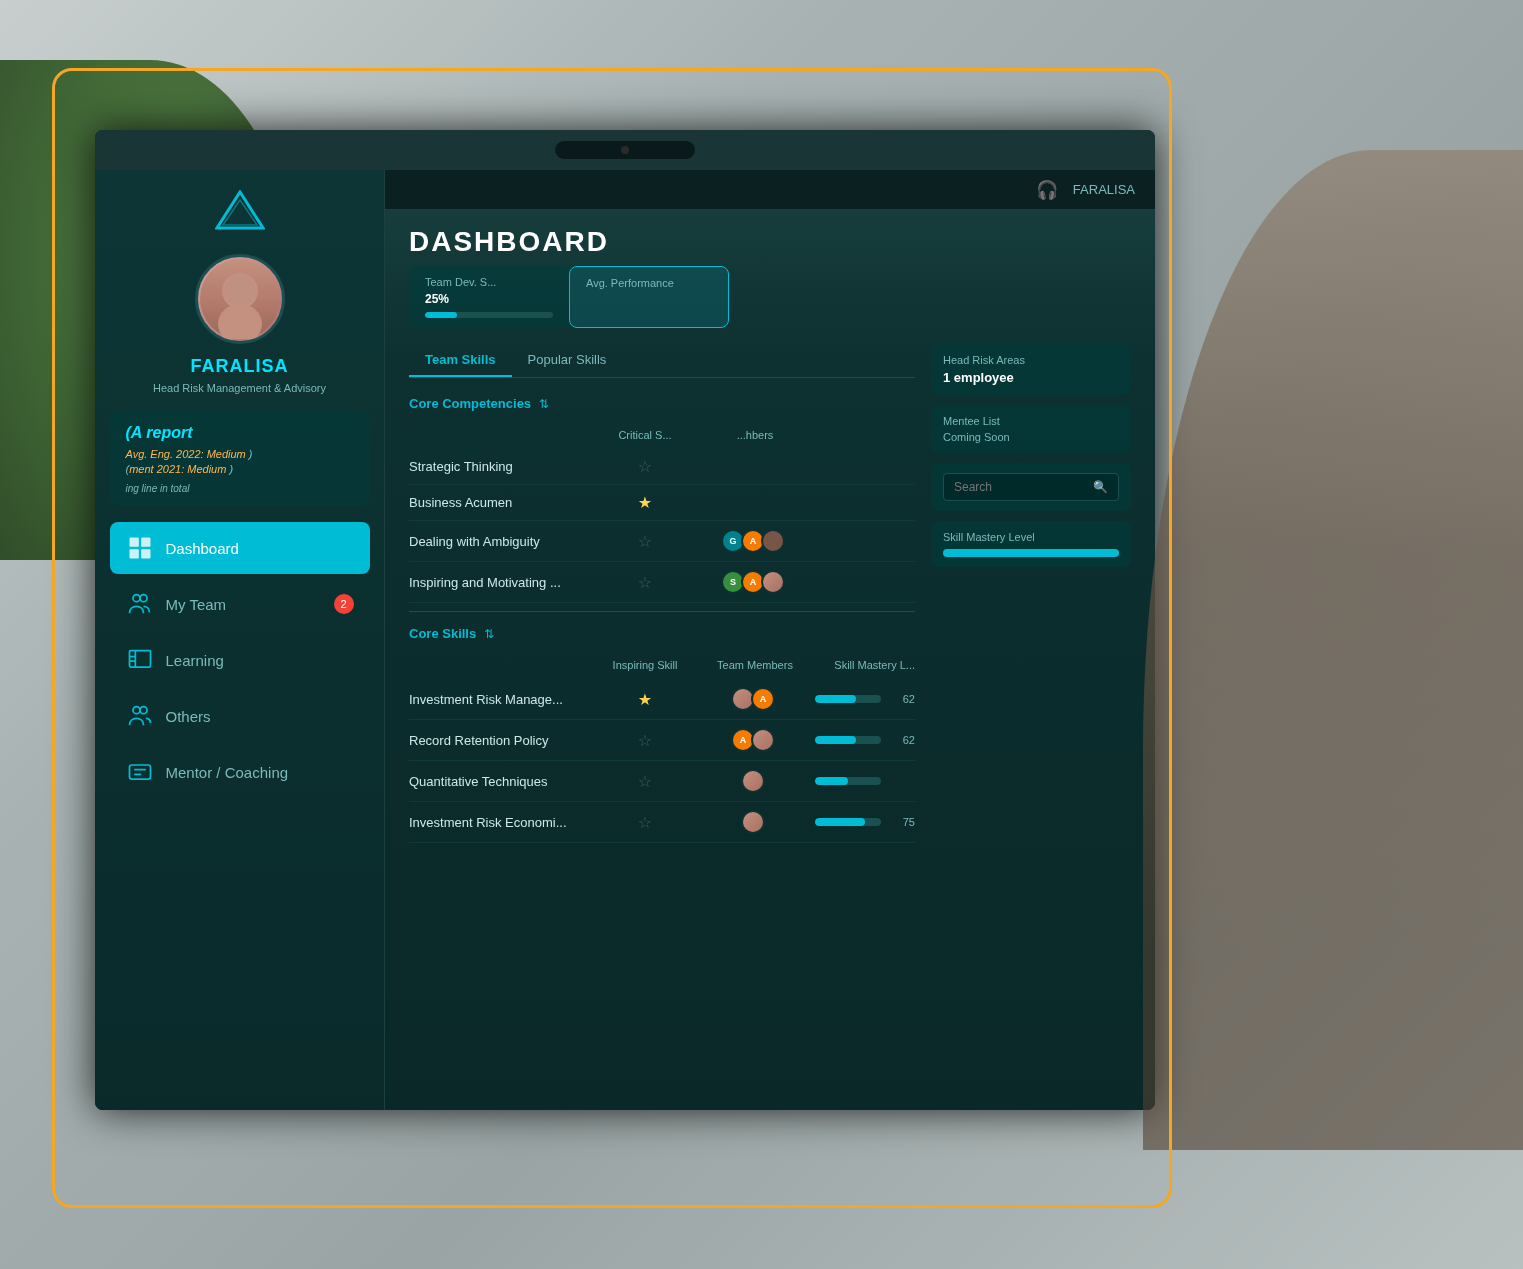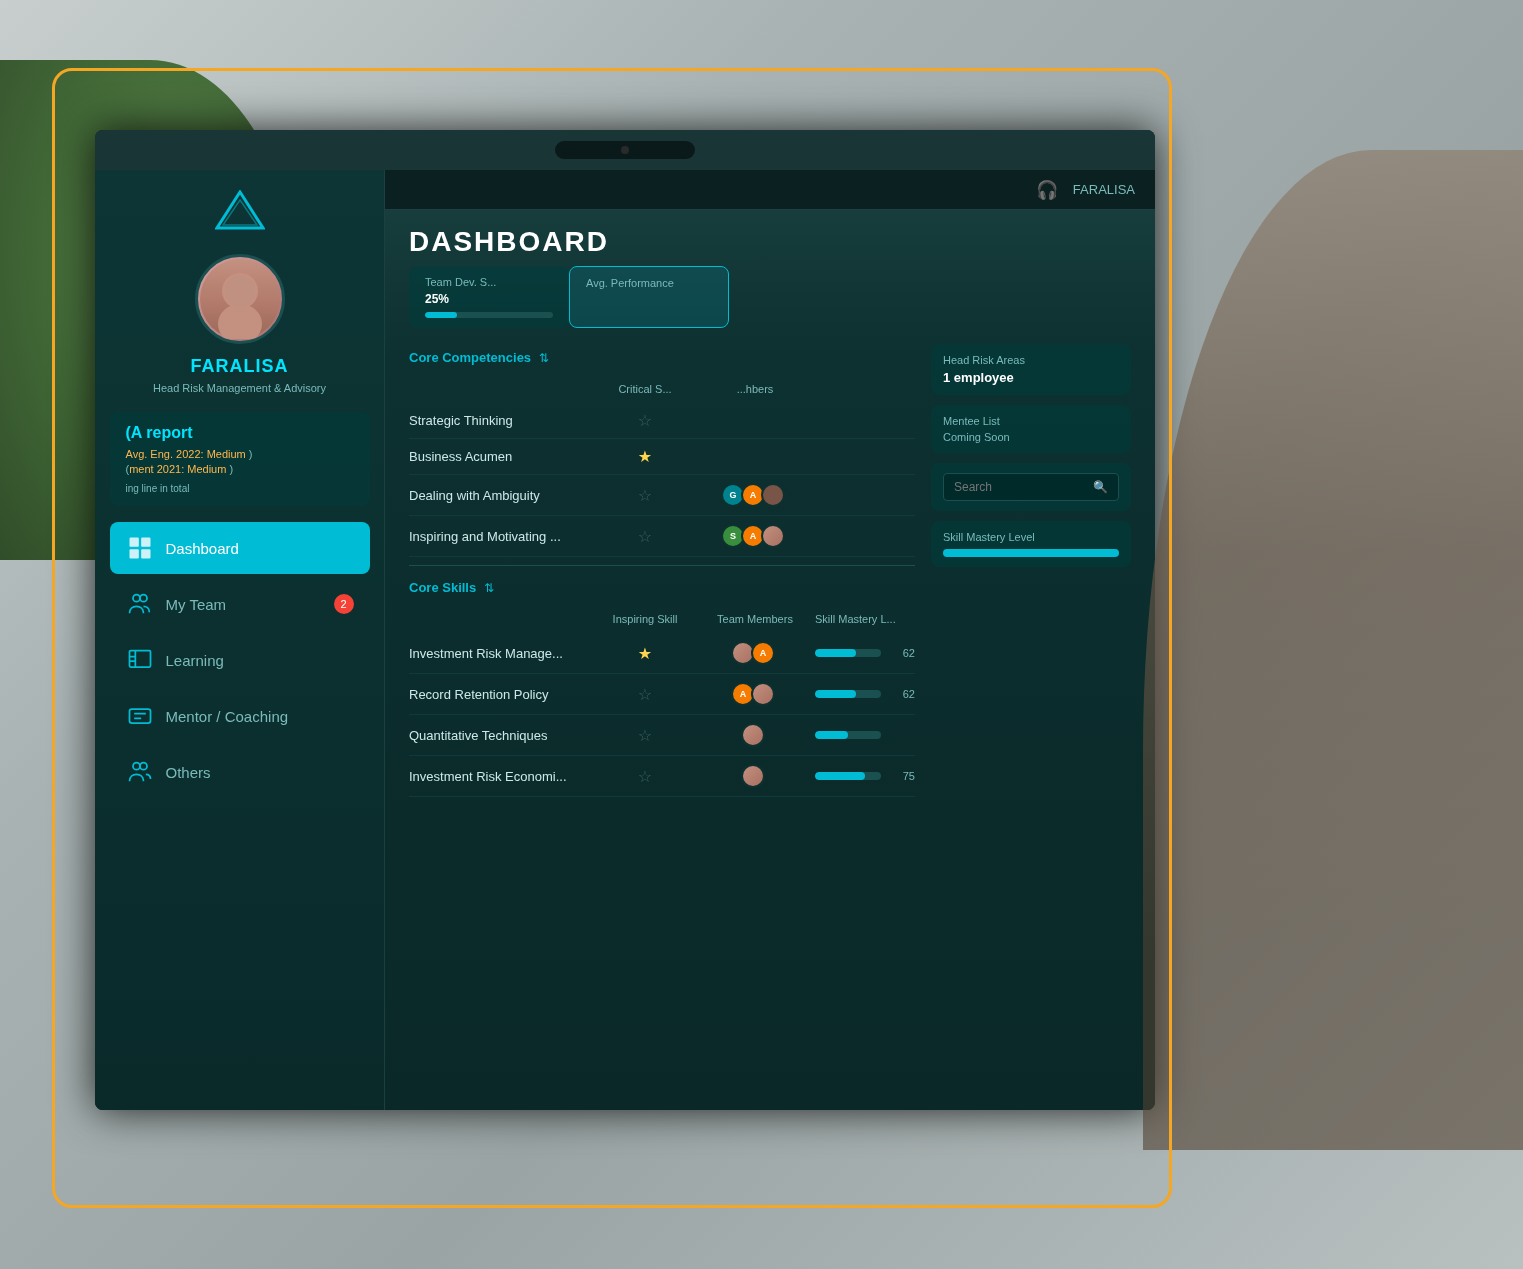--- a/index.html
+++ b/index.html
@@ -161,20 +161,21 @@
       line-height: 1.4;
     }
 
     
     .report-card {
       background: rgba(0,60,60,0.5);
       border-radius: 8px;
       padding: 12px 16px;
       width: 260px;
       margin-bottom: 16px;
+      font-style: italic;
     }
 
     .report-title {
       color: #00e5ff;
       font-size: 16px;
       font-weight: 600;
       margin-bottom: 6px;
     }
 
     .report-line {
@@ -406,21 +407,21 @@
       width: 120px;
       color: #7ababa;
       font-size: 11px;
       text-align: center;
     }
 
     .col-mastery {
       width: 100px;
       color: #7ababa;
       font-size: 11px;
-      text-align: left;
+      text-align: right;
     }
 
     .skill-row {
       display: flex;
       align-items: center;
       padding: 8px 0;
       border-bottom: 1px solid rgba(26,80,80,0.4);
     }
 
     .skill-name {
@@ -637,36 +638,36 @@
       <div class="nav-item">
         <svg class="nav-icon" viewBox="0 0 24 24">
           <rect x="3" y="4" width="18" height="14" rx="1" fill="none" stroke="currentColor" stroke-width="1.5"></rect>
           <path d="M8 4v14M3 9h5M3 13h5" stroke="currentColor" stroke-width="1.5"></path>
         </svg>
         <span class="nav-label">Learning</span>
       </div>
 
       <div class="nav-item">
         <svg class="nav-icon" viewBox="0 0 24 24">
-          <rect x="3" y="6" width="18" height="12" rx="2" fill="none" stroke="currentColor" stroke-width="1.5"></rect>
-          <path d="M7 10h10M7 14h6" stroke="currentColor" stroke-width="1.5"></path>
-        </svg>
-        <span class="nav-label">Mentor / Coaching</span>
-      </div>
-
-      <div class="nav-item">
-        <svg class="nav-icon" viewBox="0 0 24 24">
           <circle cx="9" cy="7" r="3" fill="none" stroke="currentColor" stroke-width="1.5"></circle>
           <circle cx="15" cy="7" r="3" fill="none" stroke="currentColor" stroke-width="1.5"></circle>
           <path d="M3 20c0-4 2.7-6 6-6s6 2 6 6" fill="none" stroke="currentColor" stroke-width="1.5"></path>
           <path d="M17 14c2 0 4 1 4 4" fill="none" stroke="currentColor" stroke-width="1.5"></path>
         </svg>
         <span class="nav-label">Others</span>
       </div>
 
+      <div class="nav-item">
+        <svg class="nav-icon" viewBox="0 0 24 24">
+          <rect x="3" y="6" width="18" height="12" rx="2" fill="none" stroke="currentColor" stroke-width="1.5"></rect>
+          <path d="M7 10h10M7 14h6" stroke="currentColor" stroke-width="1.5"></path>
+        </svg>
+        <span class="nav-label">Mentor / Coaching</span>
+      </div>
+
     </div>
 
     <div class="main-content">
 
       <div class="top-header">
         <span class="header-icon">🎧</span>
         <span class="header-username">FARALISA</span>
       </div>
 
       <div class="dashboard-title">DASHBOARD</div>
@@ -682,20 +683,24 @@
         <div class="stat-card highlight">
           <div class="stat-label">Avg. Performance</div>
           <div class="stat-value"></div>
         </div>
       </div>
 
       <div class="content-area">
 
         <div class="left-panel">
 
+          <div class="tabs">
+            <div class="tab active">Team Skills</div>
+            <div class="tab">Popular Skills</div>
+          </div>
 
           <div class="section-header">
             <span class="section-title">Core Competencies</span>
             <span style="color:#00bcd4;font-size:12px;">⇅</span>
           </div>
 
           <div class="col-headers">
             <div class="col-skill"></div>
             <div class="col-critical">Critical S...</div>
             <div class="col-members">...hbers</div>

